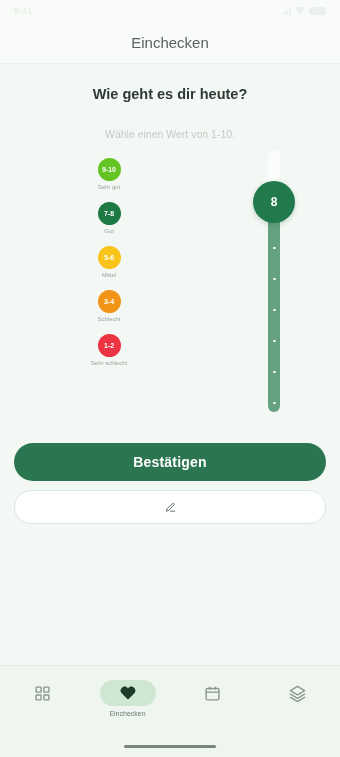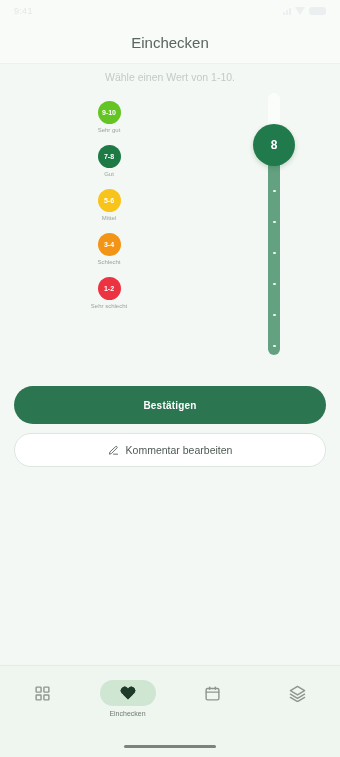--- a/index.html
+++ b/index.html
@@ -50,21 +50,21 @@
   .header-title { font-size: 15px; color: #5a6460; font-weight: 400; }
 
   
   .content { flex: 1 1 auto; position: relative; padding: 0 14px; }
 
   .question {
     text-align: center; margin-top: 22px;
     font-size: 14.5px; font-weight: 700; color: #2e3a34;
   }
   .subtitle {
-    text-align: center; margin-top: 7px;
+    text-align: center; margin-top: 26px;
     font-size: 10.5px; color: #c2cbc6; font-weight: 400;
   }
 
   .value-box {
     margin-top: 17px;
     height: 36px; border-radius: 10px;
     background: #ffffff; border: 1px solid #e9eeea;
     display: flex; align-items: center; justify-content: center;
   }
   .value-box-text { font-size: 12.5px; font-weight: 700; color: #3b463f; letter-spacing: .2px; }
@@ -120,21 +120,21 @@
     display: flex; align-items: center; justify-content: center;
     box-shadow: 0 2px 5px rgba(30,80,55,.22);
   }
   .thumb-value { color: #ffffff; font-size: 12px; font-weight: 700; }
 
   
   .actions { margin-top: 8px; }
   .btn-primary {
     width: 100%; height: 38px; border-radius: 19px;
     background: #2b7551; border: none;
-    color: #fff; font-size: 10px; font-weight: 700;
+    color: #fff; font-size: 14px; font-weight: 700;
     font-family: "Liberation Sans", sans-serif;
     letter-spacing: .2px; cursor: pointer;
     display: flex; align-items: center; justify-content: center;
   }
   .btn-secondary {
     margin-top: 9px;
     width: 100%; height: 34px; border-radius: 17px;
     background: #ffffff; border: 1px solid #dce7e0;
     color: #4f5a54; font-size: 10.5px; font-weight: 400;
     font-family: "Liberation Sans", sans-serif;
@@ -188,20 +188,21 @@
       <span class="batt"></span>
     </div>
   </div>
 
   <div class="header">
     <div class="header-title">Einchecken</div>
   </div>
 
   <div class="content">
 
+    <div class="question">Wie geht es dir heute?</div>
     <div class="subtitle">Wähle einen Wert von 1-10.</div>
 
 
     <div class="slider-area">
 
       <div class="legend" id="legend">
           <div class="legend-item">
             <div class="legend-dot" style="background: rgb(99, 196, 35);">9-10</div>
             <div class="legend-label">Sehr gut</div>
           </div>
@@ -243,21 +244,20 @@
 
     <div class="actions">
       <button class="btn-primary">Bestätigen</button>
       <button class="btn-secondary">
         <span class="pencil-icon">
           <svg width="11" height="11" viewBox="0 0 24 24" fill="none" stroke="#5b665f" stroke-width="2" stroke-linecap="round" stroke-linejoin="round">
             <path d="M12 20h9"></path>
             <path d="M16.5 3.5a2.12 2.12 0 0 1 3 3L7 19l-4 1 1-4z"></path>
           </svg>
         </span>
-        <span>Kommentar bearbeiten</span>
       </button>
     </div>
 
   </div>
 
   <div class="bottomnav">
     <div class="nav-items" id="navItems">
         <div class="nav-item">
           <div class="nav-plain">
             <span style="display: flex;">

